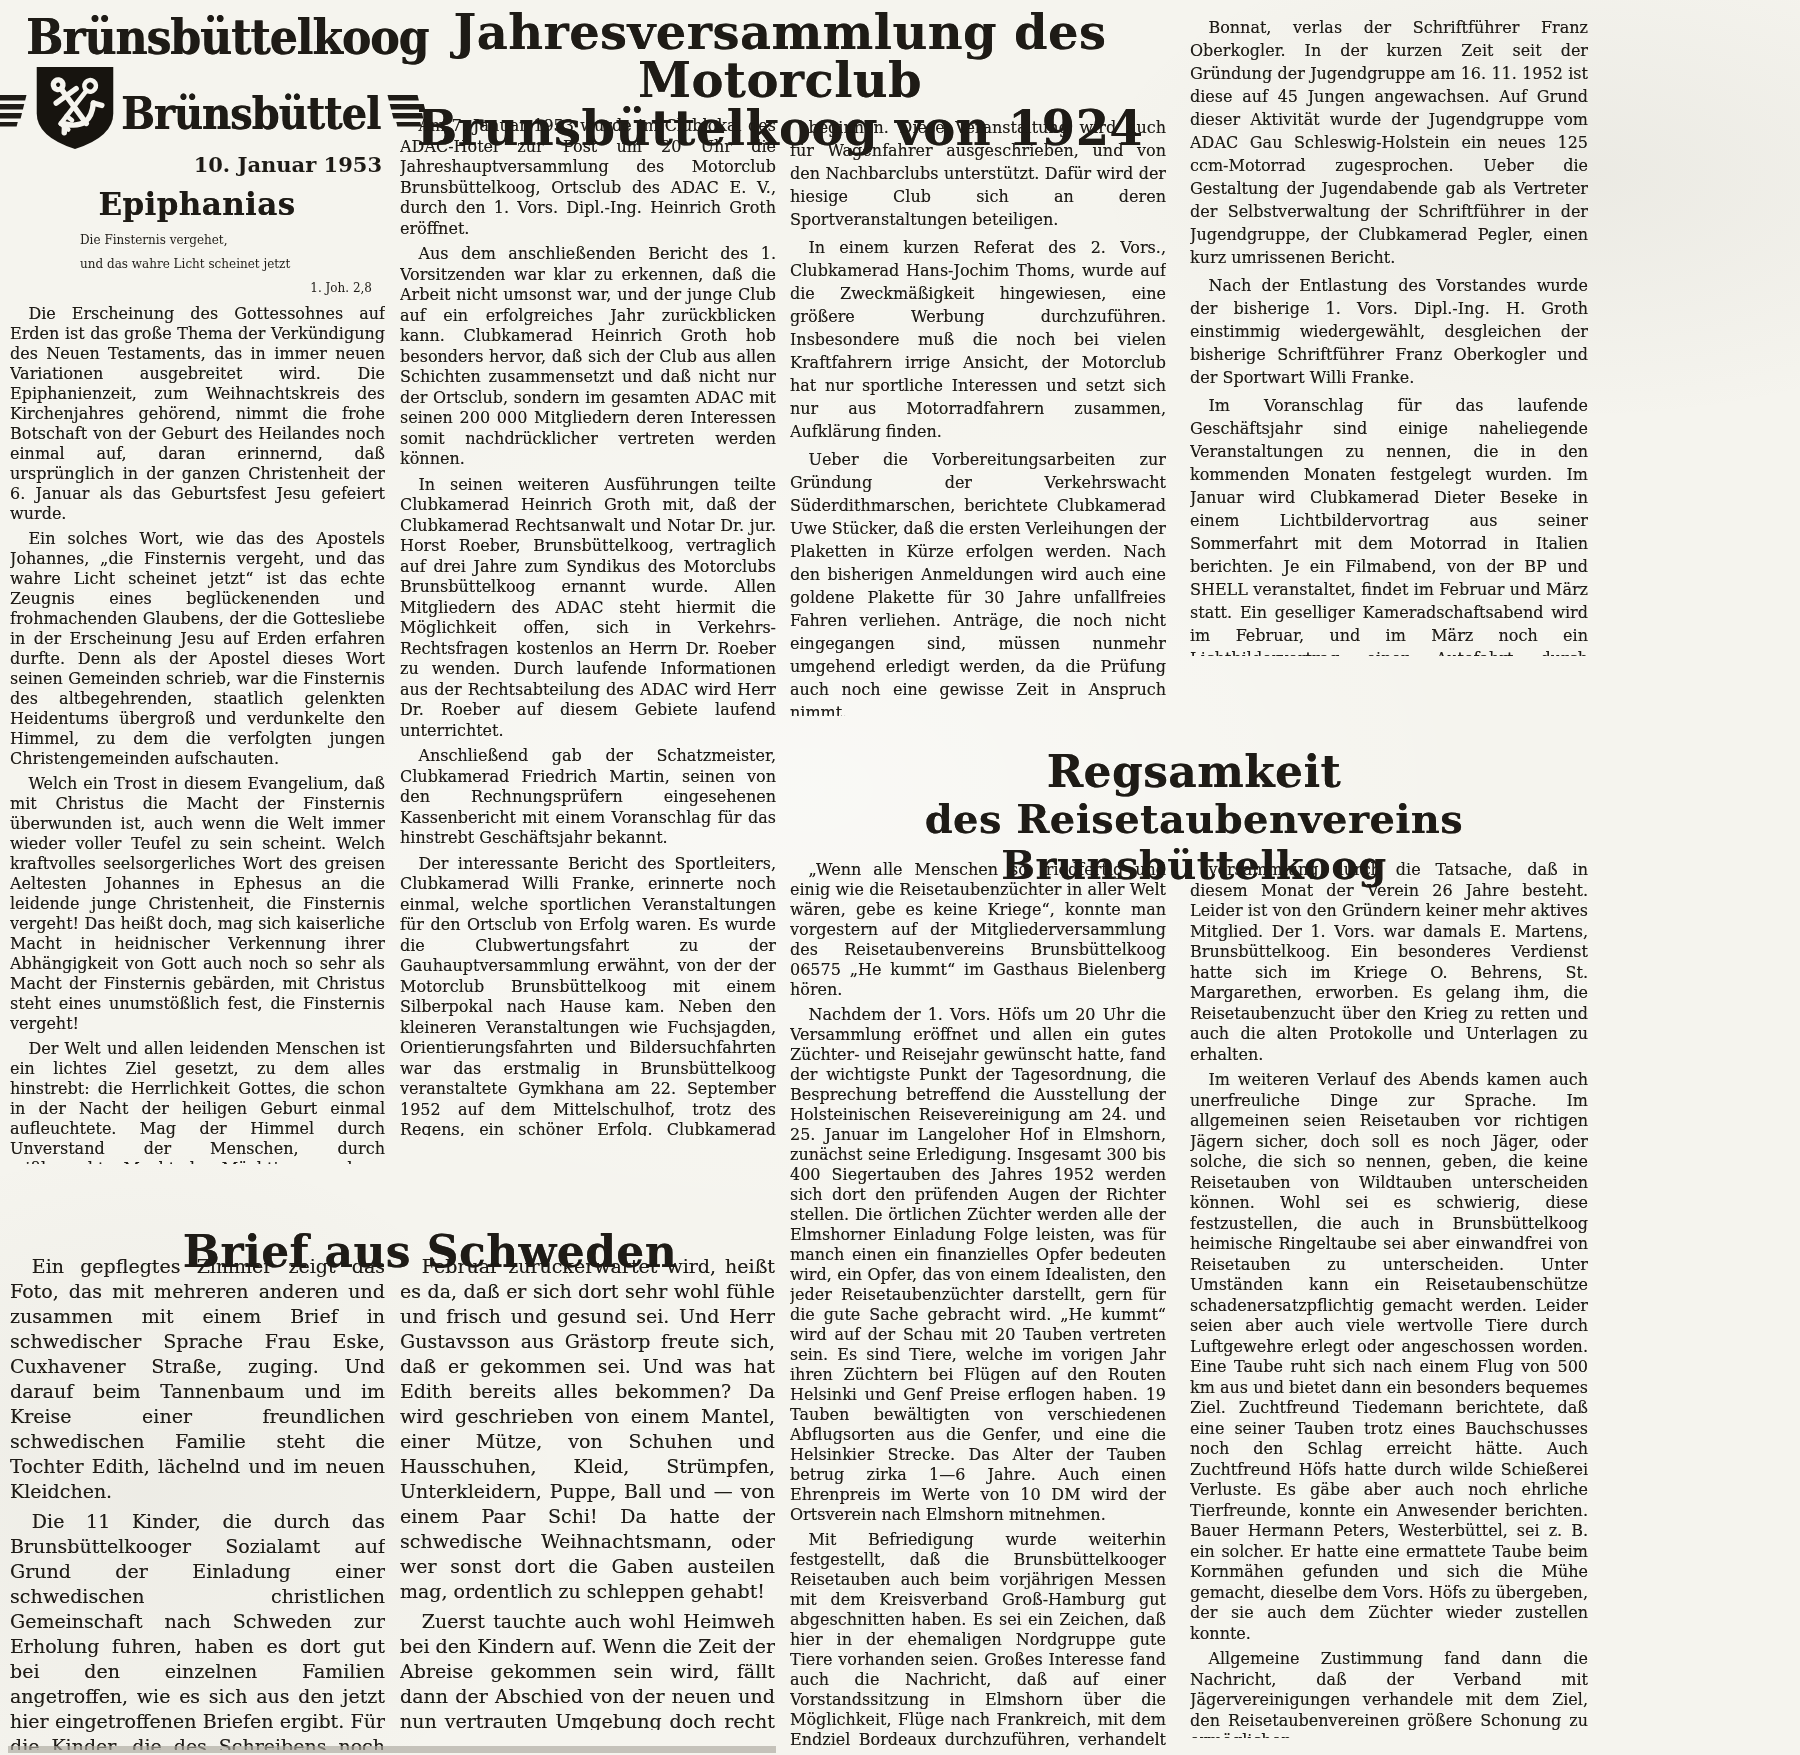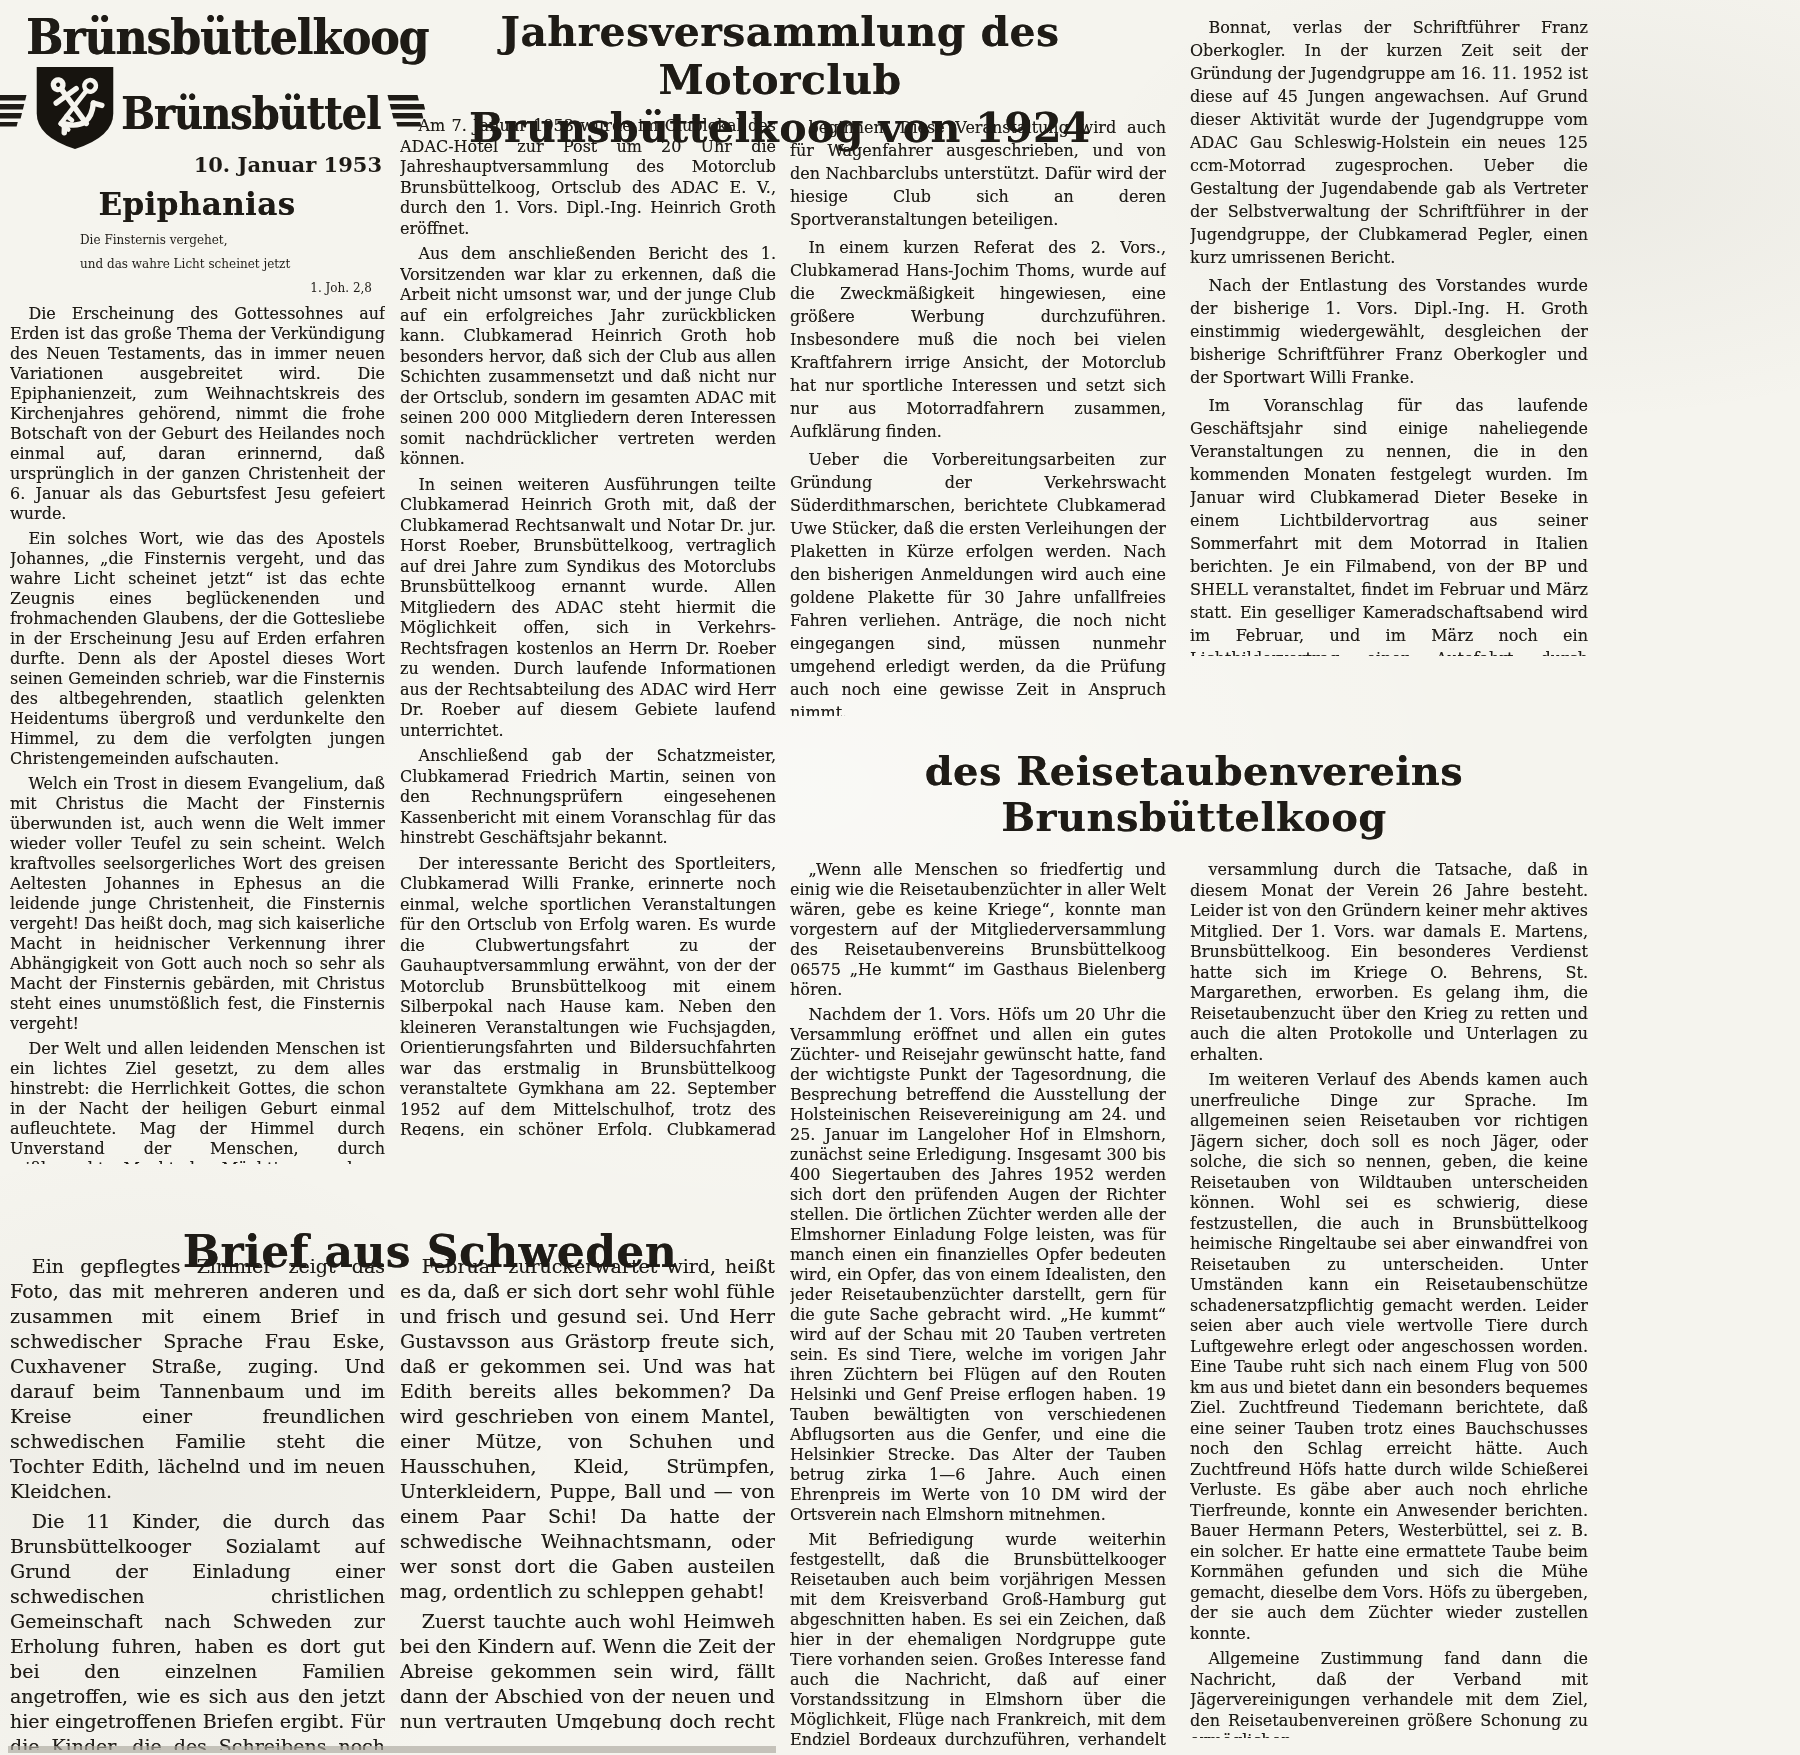--- a/index.html
+++ b/index.html
@@ -20,21 +20,21 @@
   .block { position:absolute; }
   .body { text-align:justify; font-size:16px; line-height:20.5px; overflow:hidden;
           text-shadow:0 0 0.5px rgba(35,30,24,0.55); }
   .body p { margin:0 0 5px 0; text-indent:1.15em; }
   .lh23 { line-height:23px; }
   .lh20 { line-height:20px; }
   .brief-body { font-size:19px; line-height:25px; }
   .sig { text-align:right; font-weight:bold; margin-top:-20px; padding-right:6px; }
   .headline { font-weight:bold; text-align:center; letter-spacing:0.4px;
               text-shadow:0 0 0.6px rgba(25,22,18,0.7); }
-  .h-mc   { font-size:41px; line-height:48px; }
+  .h-mc   { font-size:48px; line-height:48px; }
   .h-regs1{ font-size:44px; line-height:48px; }
   .h-regs2{ font-size:40px; line-height:46px; }
   .h-brief{ font-size:44px; line-height:48px; }
   .h-epi  { font-size:31px; line-height:34px; }
   .date-line { font-weight:bold; font-size:21px; text-align:right; }
   .verse { font-size:12px; line-height:24px; }
   .verse-ref { text-align:right; }
   .masthead { width:362px; }
   .mast-line1 { font-weight:bold; font-size:44px; line-height:52px; letter-spacing:-1px;
                 text-align:center; transform:scaleY(1.12); transform-origin:top;
@@ -129,20 +129,21 @@
 
   </section>
 
   <section class="block body lh23" style="left:1190px; top:16px; width:398px; height:640px;">
     <p>Bonnat, verlas der Schriftführer Franz Oberkogler. In der kurzen Zeit seit der Gründung der Jugendgruppe am 16. 11. 1952 ist diese auf 45 Jungen angewachsen. Auf Grund dieser Aktivität wurde der Jugendgruppe vom ADAC Gau Schleswig-Holstein ein neues 125 ccm-Motorrad zugesprochen. Ueber die Gestaltung der Jugendabende gab als Vertreter der Selbstverwaltung der Schriftführer in der Jugendgruppe, der Clubkamerad Pegler, einen kurz umrissenen Bericht.</p>
     <p>Nach der Entlastung des Vorstandes wurde der bisherige 1. Vors. Dipl.-Ing. H. Groth einstimmig wiedergewählt, desgleichen der bisherige Schriftführer Franz Oberkogler und der Sportwart Willi Franke.</p>
     <p>Im Voranschlag für das laufende Geschäftsjahr sind einige naheliegende Veranstaltungen zu nennen, die in den kommenden Monaten festgelegt wurden. Im Januar wird Clubkamerad Dieter Beseke in einem Lichtbildervortrag aus seiner Sommerfahrt mit dem Motorrad in Italien berichten. Je ein Filmabend, von der BP und SHELL veranstaltet, findet im Februar und März statt. Ein geselliger Kameradschaftsabend wird im Februar, und im März noch ein Lichtbildervortrag einer Autofahrt durch Oesterreich begeistern.</p>
   </section>
 
   <h1 class="block headline" style="left:800px; top:748px; width:788px; margin:0;">
+    <div class="h-regs1">Regsamkeit</div>
     <div class="h-regs2">des Reisetaubenvereins Brunsbüttelkoog</div>
   </h1>
 
   <section class="block body lh20" style="left:790px; top:860px; width:376px; height:890px;">
     <p>„Wenn alle Menschen so friedfertig und einig wie die Reisetaubenzüchter in aller Welt wären, gebe es keine Kriege“, konnte man vorgestern auf der Mitgliederversammlung des Reisetaubenvereins Brunsbüttelkoog 06575 „He kummt“ im Gasthaus Bielenberg hören.</p>
     <p>Nachdem der 1. Vors. Höfs um 20 Uhr die Versammlung eröffnet und allen ein gutes Züchter- und Reisejahr gewünscht hatte, fand der wichtigste Punkt der Tagesordnung, die Besprechung betreffend die Ausstellung der Holsteinischen Reisevereinigung am 24. und 25. Januar im Langeloher Hof in Elmshorn, zunächst seine Erledigung. Insgesamt 300 bis 400 Siegertauben des Jahres 1952 werden sich dort den prüfenden Augen der Richter stellen. Die örtlichen Züchter werden alle der Elmshorner Einladung Folge leisten, was für manch einen ein finanzielles Opfer bedeuten wird, ein Opfer, das von einem Idealisten, den jeder Reisetaubenzüchter darstellt, gern für die gute Sache gebracht wird. „He kummt“ wird auf der Schau mit 20 Tauben vertreten sein. Es sind Tiere, welche im vorigen Jahr ihren Züchtern bei Flügen auf den Routen Helsinki und Genf Preise erflogen haben. 19 Tauben bewältigten von verschiedenen Abflugsorten aus die Genfer, und eine die Helsinkier Strecke. Das Alter der Tauben betrug zirka 1—6 Jahre. Auch einen Ehrenpreis im Werte von 10 DM wird der Ortsverein nach Elmshorn mitnehmen.</p>
     <p>Mit Befriedigung wurde weiterhin festgestellt, daß die Brunsbüttelkooger Reisetauben auch beim vorjährigen Messen mit dem Kreisverband Groß-Hamburg gut abgeschnitten haben. Es sei ein Zeichen, daß hier in der ehemaligen Nordgruppe gute Tiere vorhanden seien. Großes Interesse fand auch die Nachricht, daß auf einer Vorstandssitzung in Elmshorn über die Möglichkeit, Flüge nach Frankreich, mit dem Endziel Bordeaux durchzuführen, verhandelt worden ist.</p>
 
   </section>
 

